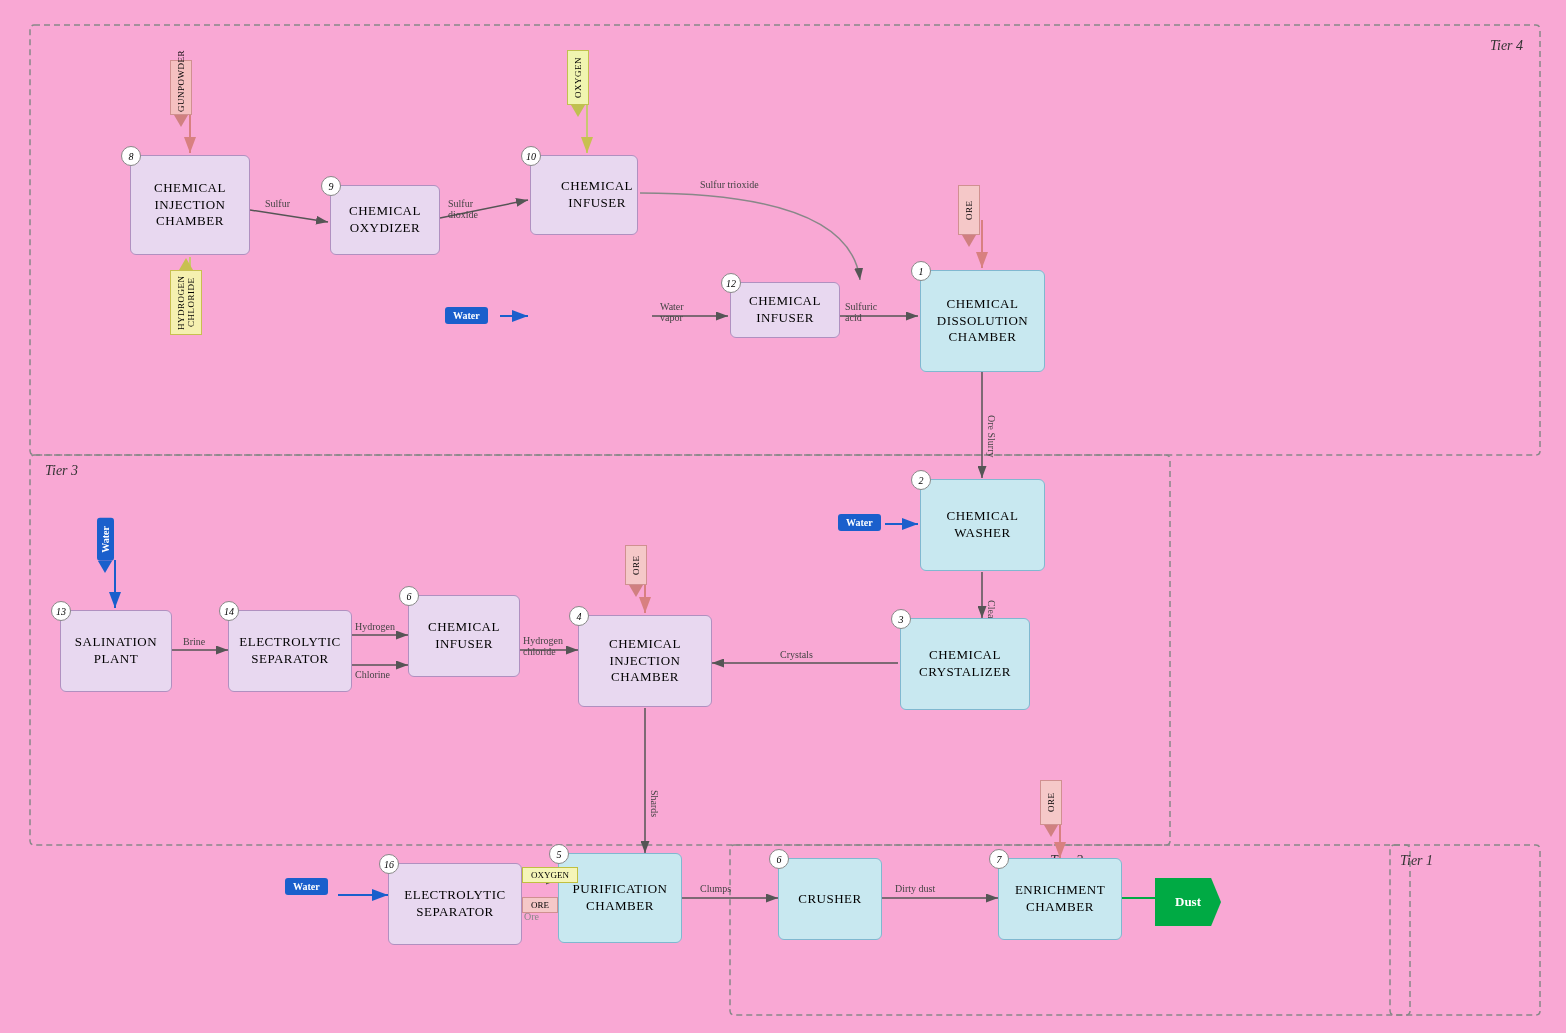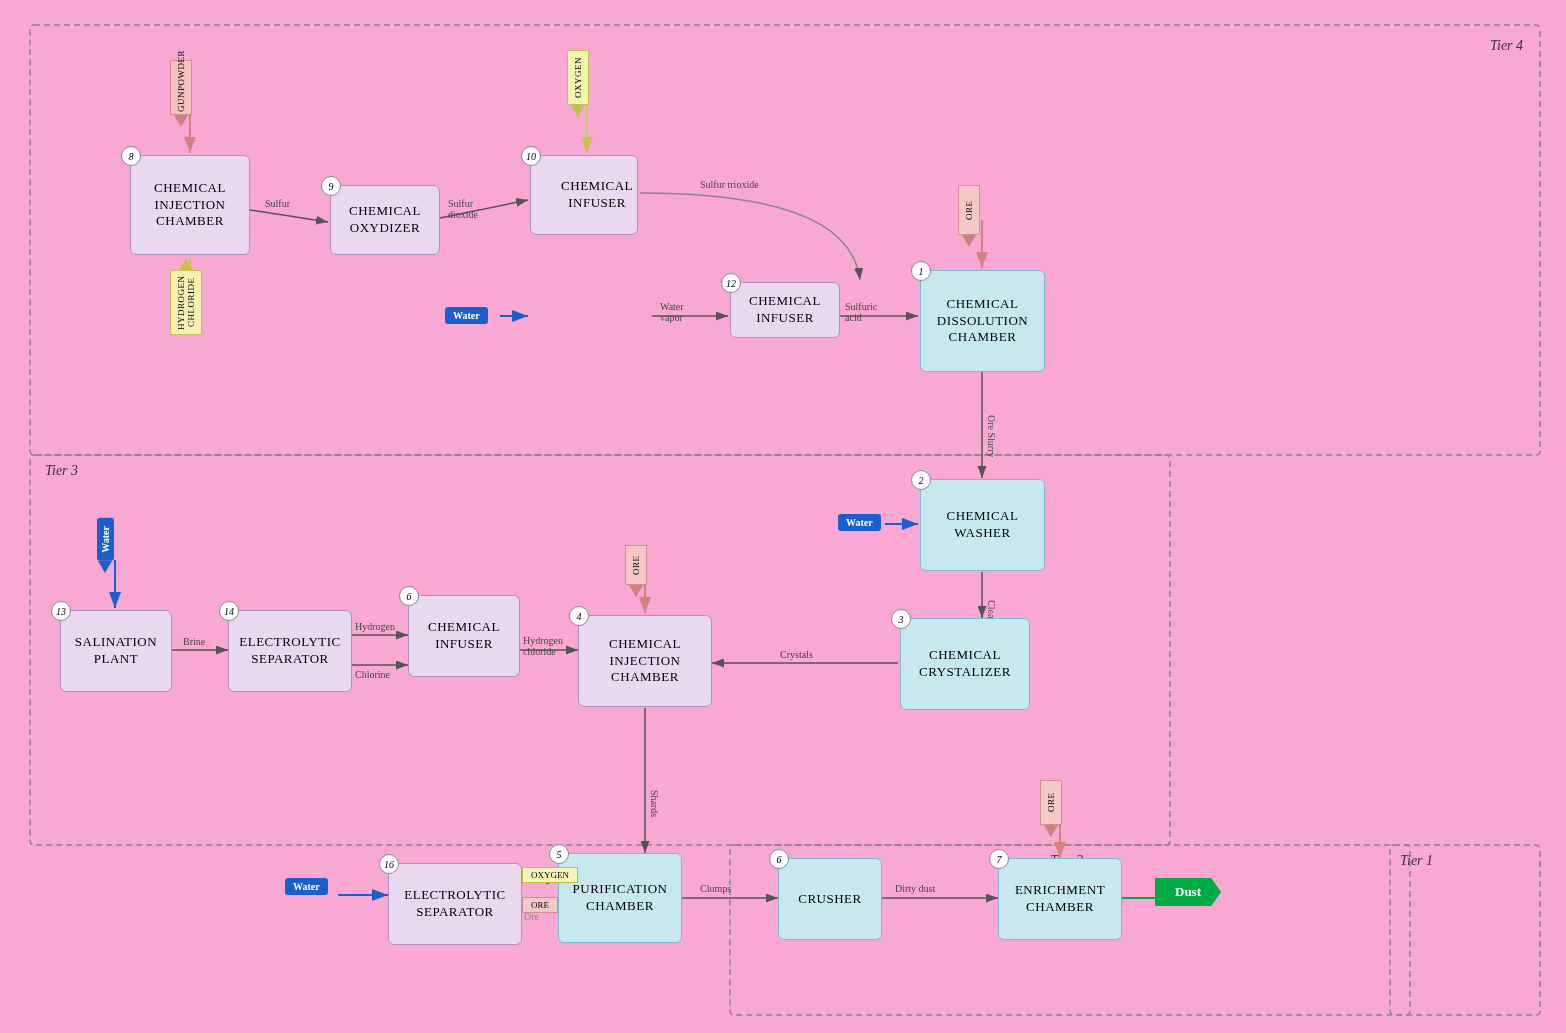--- a/index.html
+++ b/index.html
@@ -58,21 +58,21 @@
       padding: 3px 8px;
       border-radius: 3px;
       font-family: Georgia, serif;
     }
     
     .dust-arrow {
       background: #00aa44;
       color: white;
       font-size: 13px;
       font-weight: bold;
-      padding: 6px 20px;
+      padding: 16px 20px;
       clip-path: polygon(0 0, 85% 0, 100% 50%, 85% 100%, 0 100%);
       font-family: Georgia, serif;
     }
     svg.arrows {
       position: absolute;
       top: 0;
       left: 0;
       width: 1566px;
       height: 1033px;
       pointer-events: none;

